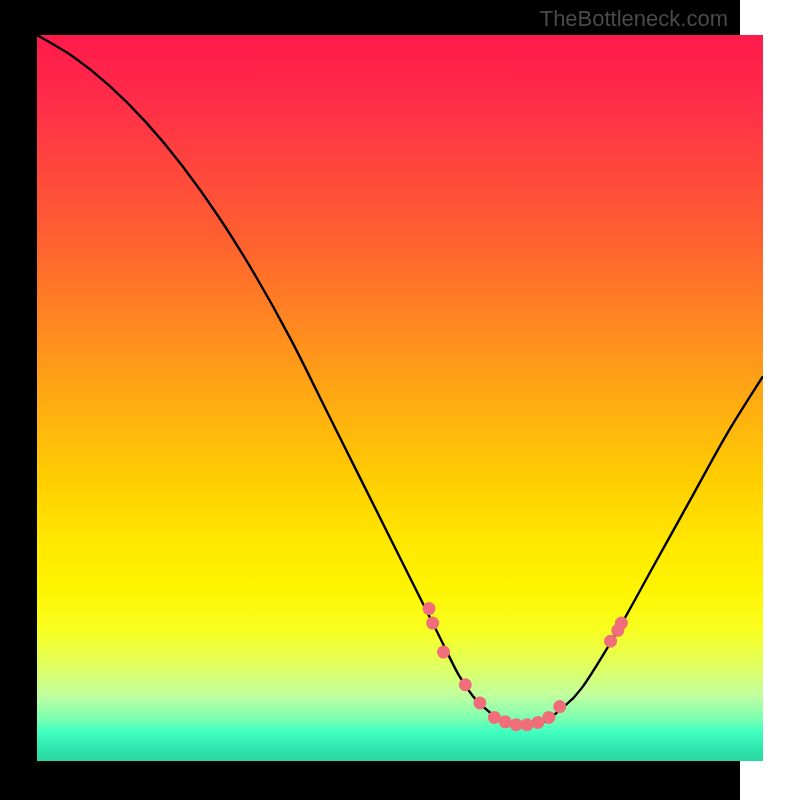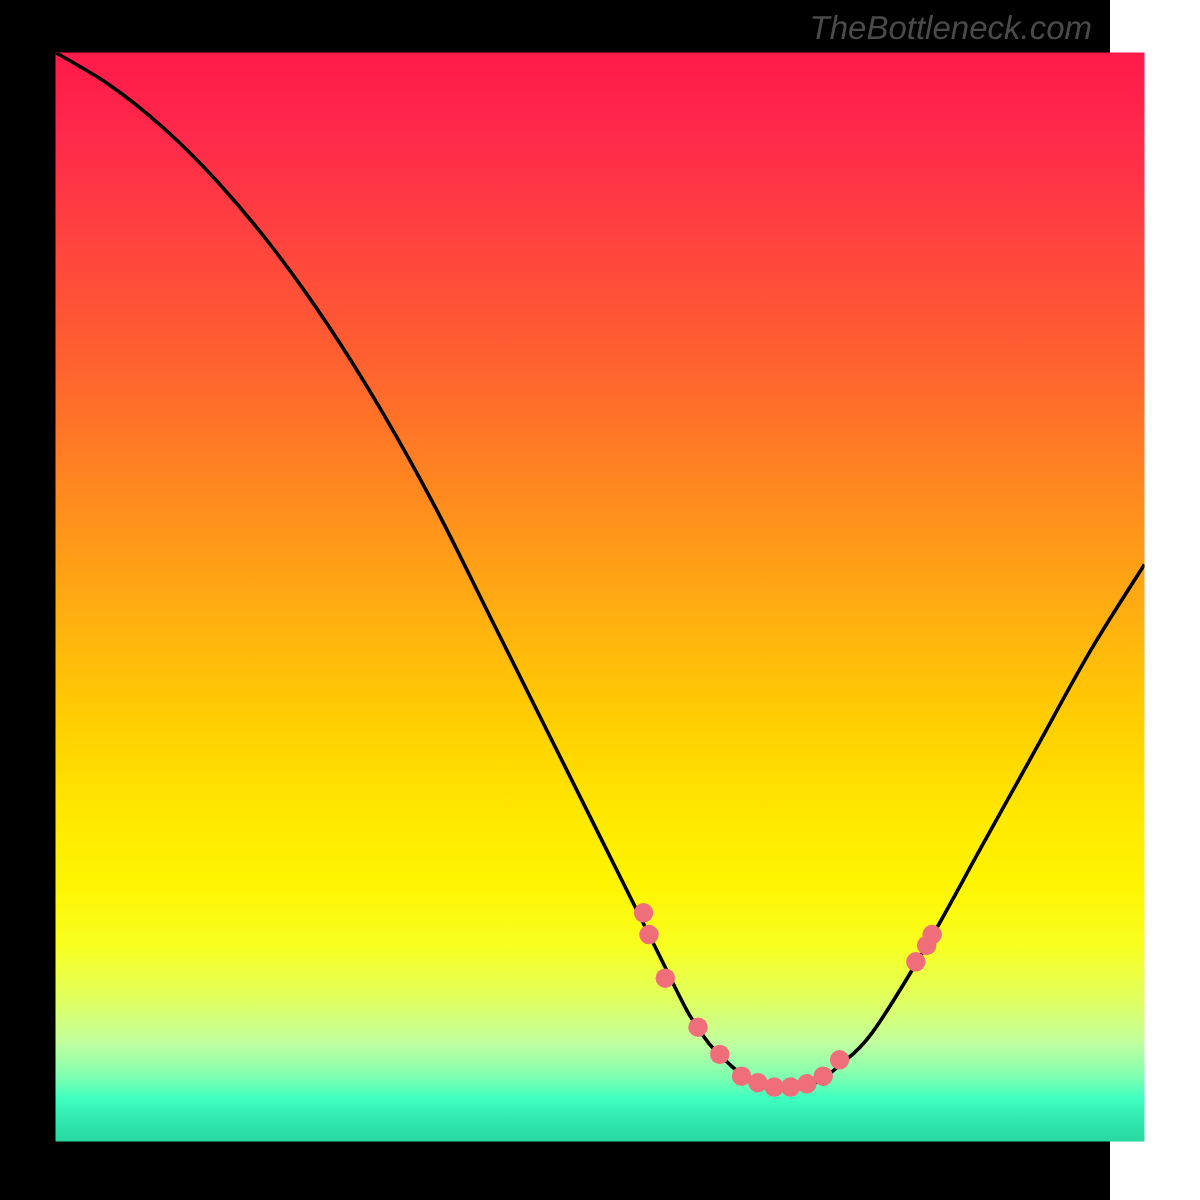--- a/index.html
+++ b/index.html
@@ -2,21 +2,20 @@
 <html><head>
 <meta charset="utf-8">
 <style>
   * { margin: 0; padding: 0; box-sizing: border-box; }
   body { width: 800px; height: 800px; overflow: hidden; font-family: Arial, sans-serif; }
   .container {
     width: 740px;
     height: 800px;
     background: #000;
     position: relative;
-    font-style: italic;
   }
   .watermark {
     position: absolute;
     top: 6px;
     right: 12px;
     color: #4a4a4a;
     font-size: 22px;
     font-weight: 500;
     z-index: 10;
   }

